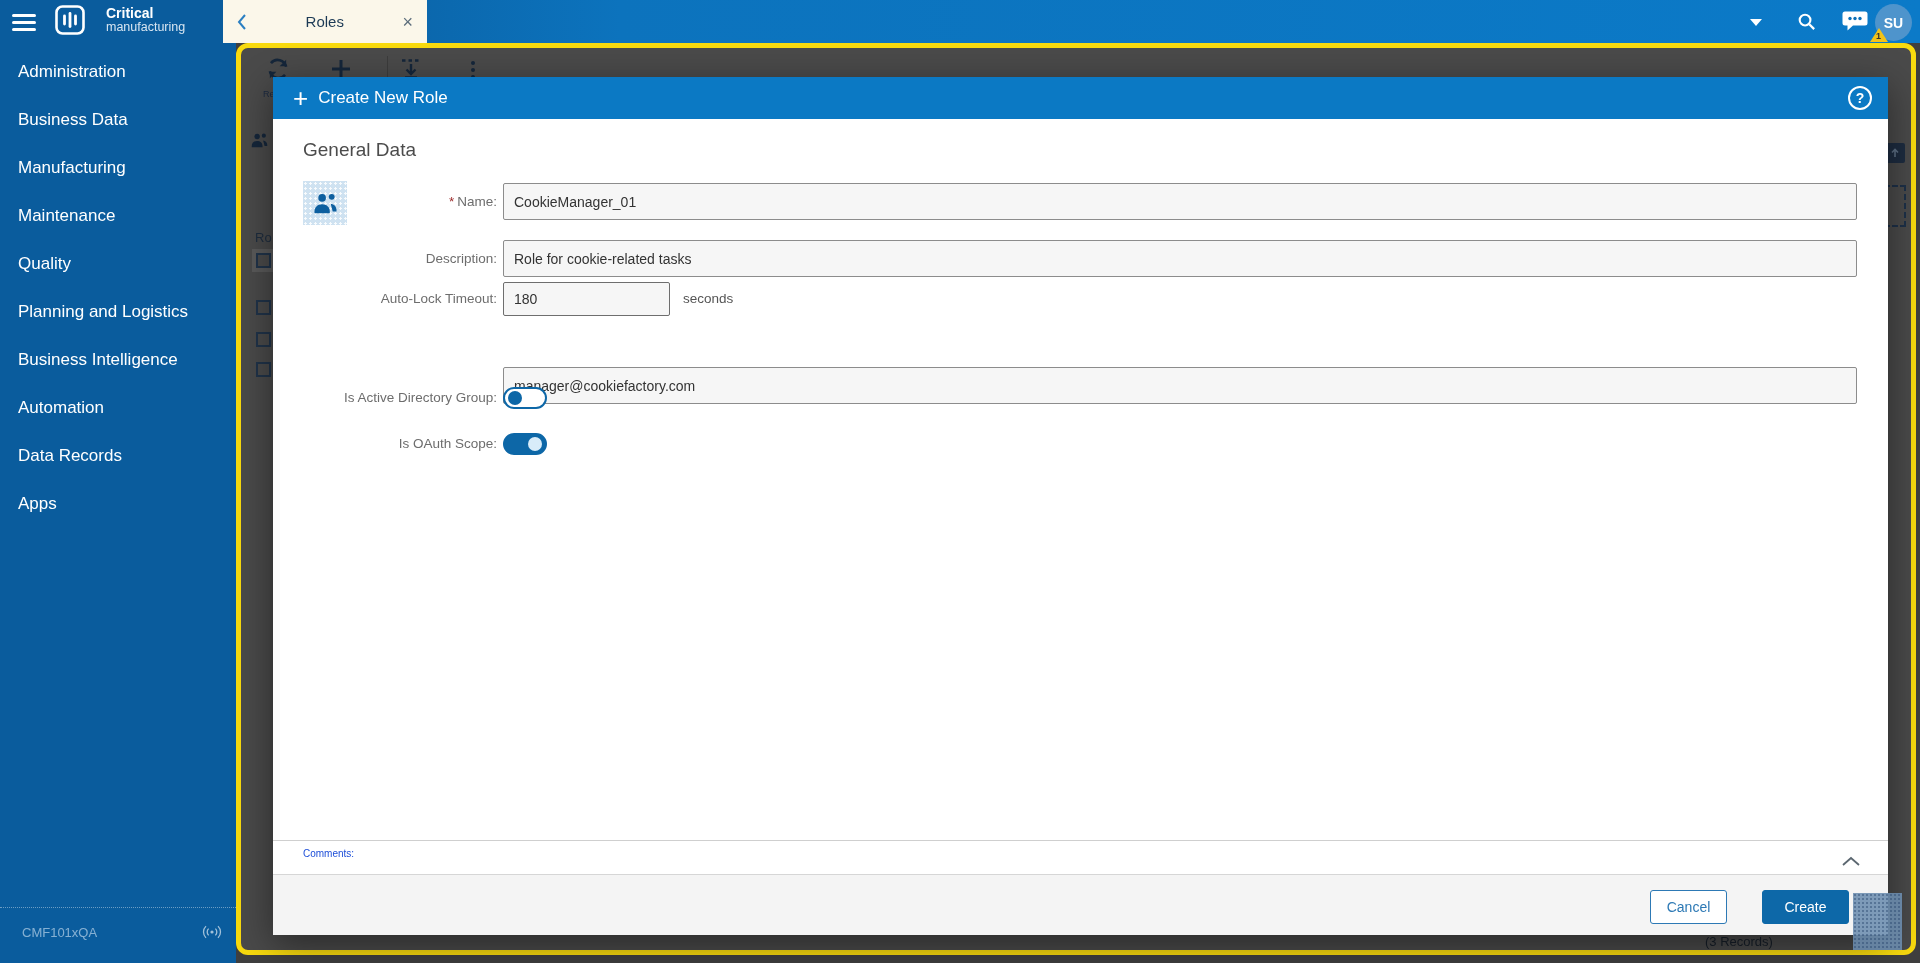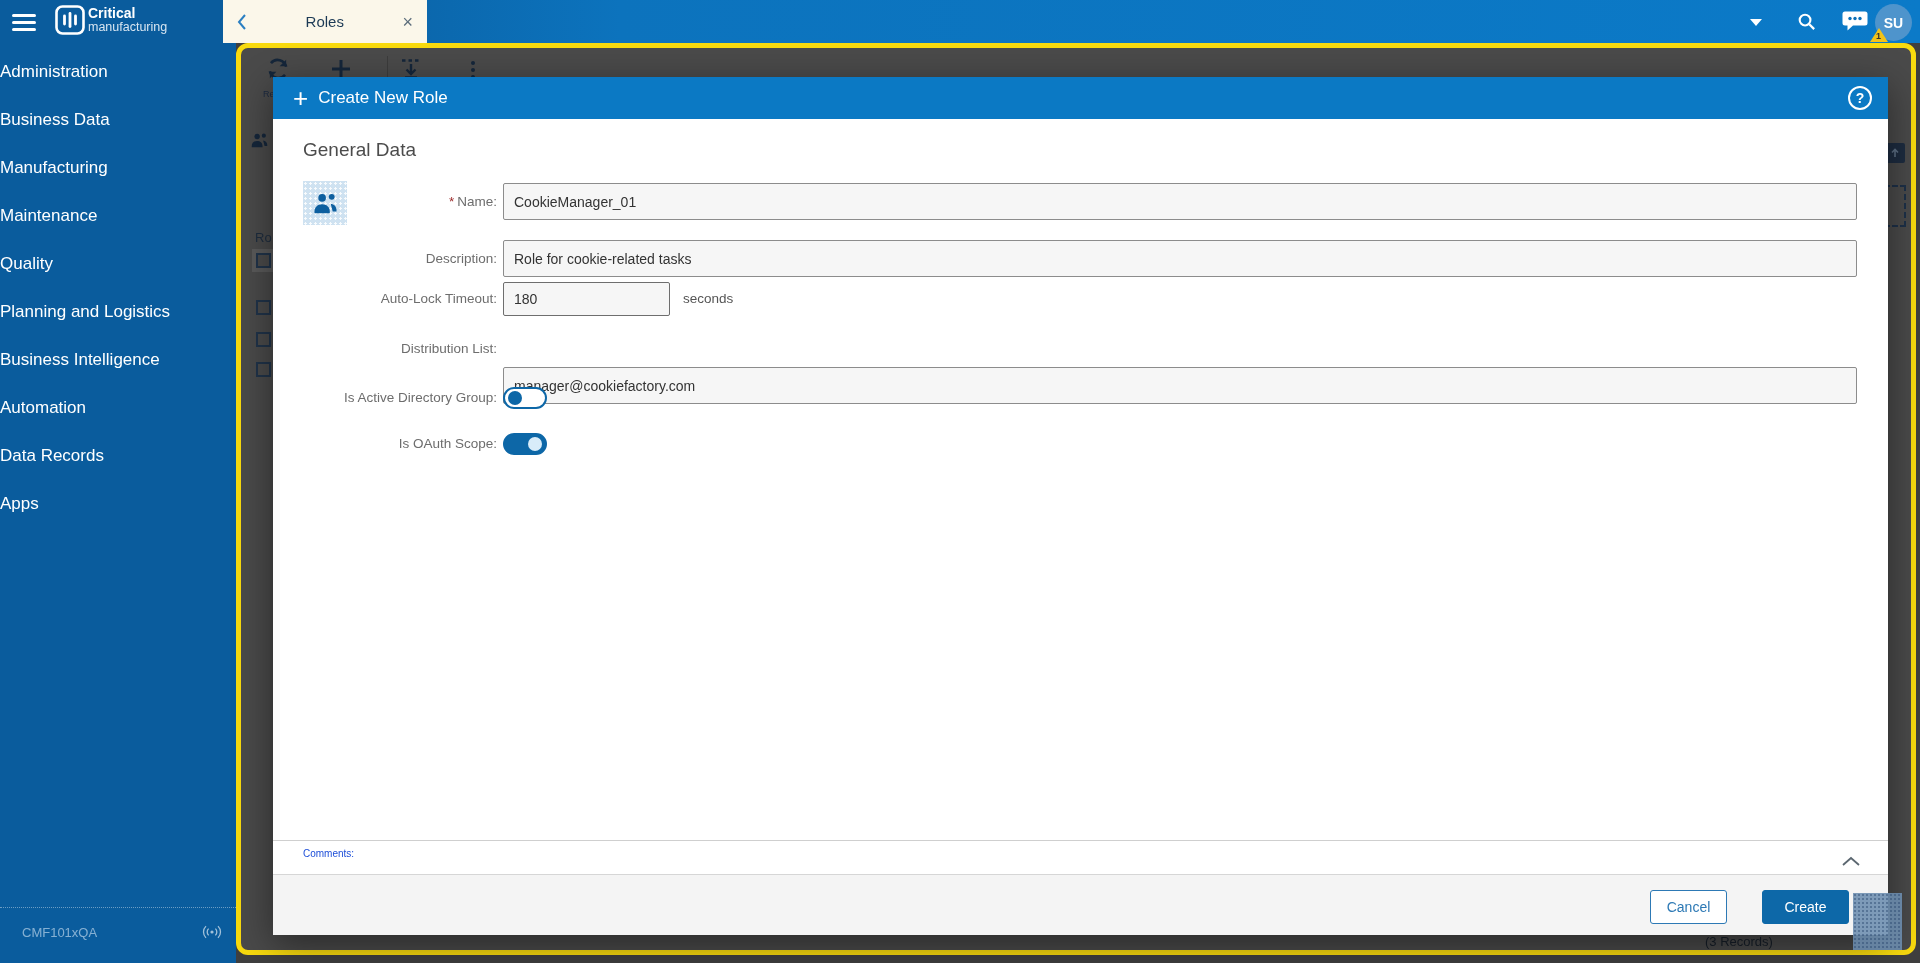--- a/index.html
+++ b/index.html
@@ -5,21 +5,21 @@
   * { margin:0; padding:0; box-sizing:border-box; }
   html,body { width:1920px; height:963px; overflow:hidden; }
   body { font-family:"Liberation Sans","DejaVu Sans",sans-serif; background:#3f3f3f; }
   .app { position:relative; width:1920px; height:963px; background:#3f3f3f; }
 
   
   .topbar { position:absolute; left:0; top:0; width:1920px; height:43px;
     background:linear-gradient(90deg,#0a5c9d 0,#0a5c9d 230px,#0c73bd 620px,#0b7ac8 100%); z-index:30; }
   .hamburger { position:absolute; left:12px; top:10px; width:26px; height:22px; cursor:pointer; }
   .hamburger span { display:block; width:24px; height:3px; background:#fff; border-radius:2px; margin:4px 0; }
-  .brand { position:absolute; left:55px; top:5px; display:flex; align-items:center; gap:3px; }
+  .brand { position:absolute; left:55px; top:5px; display:flex; align-items:center; gap:21px; }
   .brand-text { color:#fff; line-height:1.05; }
   .brand-line1 { font-size:14px; font-weight:bold; }
   .brand-line2 { font-size:12.5px; color:#d7e5f1; margin-top:1px; }
 
   .tab { position:absolute; left:223px; top:0; width:204px; height:43px; background:#fbf7ea;
     display:flex; align-items:center; justify-content:space-between; padding:0 14px; }
   .tab-title { font-size:15px; color:#1c3a55; }
   .tab-close { font-size:18px; color:#5d6e7c; line-height:1; cursor:pointer; }
   .tab-back { display:flex; align-items:center; cursor:pointer; }
 
@@ -29,21 +29,21 @@
   .icon-search { position:absolute; right:102px; top:10px; cursor:pointer; }
   .icon-chat { position:absolute; right:52px; top:10px; cursor:pointer; }
   .avatar { position:absolute; right:8px; top:4px; width:37px; height:37px; border-radius:50%;
     background:#4e94cc; color:#fff; font-size:14px; font-weight:bold; display:flex; align-items:center; justify-content:center; cursor:pointer; }
   .avatar-badge { position:absolute; right:32px; top:28px; width:0; height:0;
     border-left:9px solid transparent; border-right:9px solid transparent; border-bottom:14px solid #f2c319; z-index:2; }
   .avatar-badge b { position:absolute; left:-3px; top:3px; font-size:9px; color:#333; font-weight:bold; }
 
   
   .sidebar { position:absolute; left:0; top:43px; width:236px; height:920px; background:#0a5c9d; z-index:20; }
-  .nav-item { height:48px; line-height:48px; color:#fff; font-size:17px; cursor:pointer; white-space:nowrap; }
+  .nav-item { height:48px; line-height:48px; padding-left:18px; color:#fff; font-size:17px; cursor:pointer; white-space:nowrap; }
   .sidebar-footer { position:absolute; left:0; bottom:0; width:236px; height:56px;
     border-top:1px dotted rgba(255,255,255,.4); display:flex; align-items:center; padding:0 14px 6px 22px; }
   .env-label { color:rgba(210,228,243,.62); font-size:13px; flex:1; }
 
   
   .content { position:absolute; left:236px; top:43px; width:1680px; height:912px;
     border:5px solid #f8da0e; border-radius:12px; background:#4a4a4a; z-index:25; }
 
   
   .dim-toolbar-icon { position:absolute; color:#15263a; }
@@ -256,21 +256,20 @@
       </div>
       <input class="f-input" style="top: 106px; width: 1354px; height: 37px;" readonly="" value="CookieManager_01">
 
       <div class="f-label" style="top:163px;height:37px;line-height:37px;">Description:</div>
       <input class="f-input" style="top: 163px; width: 1354px; height: 37px;" readonly="" value="Role for cookie-related tasks">
 
       <div class="f-label" style="top:205px;height:34px;line-height:34px;">Auto-Lock Timeout:</div>
       <input class="f-input" style="top: 205px; width: 167px; height: 34px; border-color: rgb(110, 110, 110);" readonly="" value="180">
       <div class="f-suffix" style="left:410px;top:214px;">seconds</div>
 
-      <div class="f-label" style="top:253px;height:37px;line-height:37px;">Distribution List:</div>
       <input class="f-input" style="top: 253px; width: 1354px; height: 37px; margin-top: 37px;" readonly="" value="manager@cookiefactory.com">
 
       <div class="f-label" style="top:310px;height:22px;line-height:22px;">Is Active Directory Group:</div>
       <div class="toggle" style="top:310px;">
           <span class="knob"></span>
         </div>
 
       <div class="f-label" style="top:356px;height:22px;line-height:22px;">Is OAuth Scope:</div>
       <div class="toggle on" style="top:356px;">
           <span class="knob"></span>

